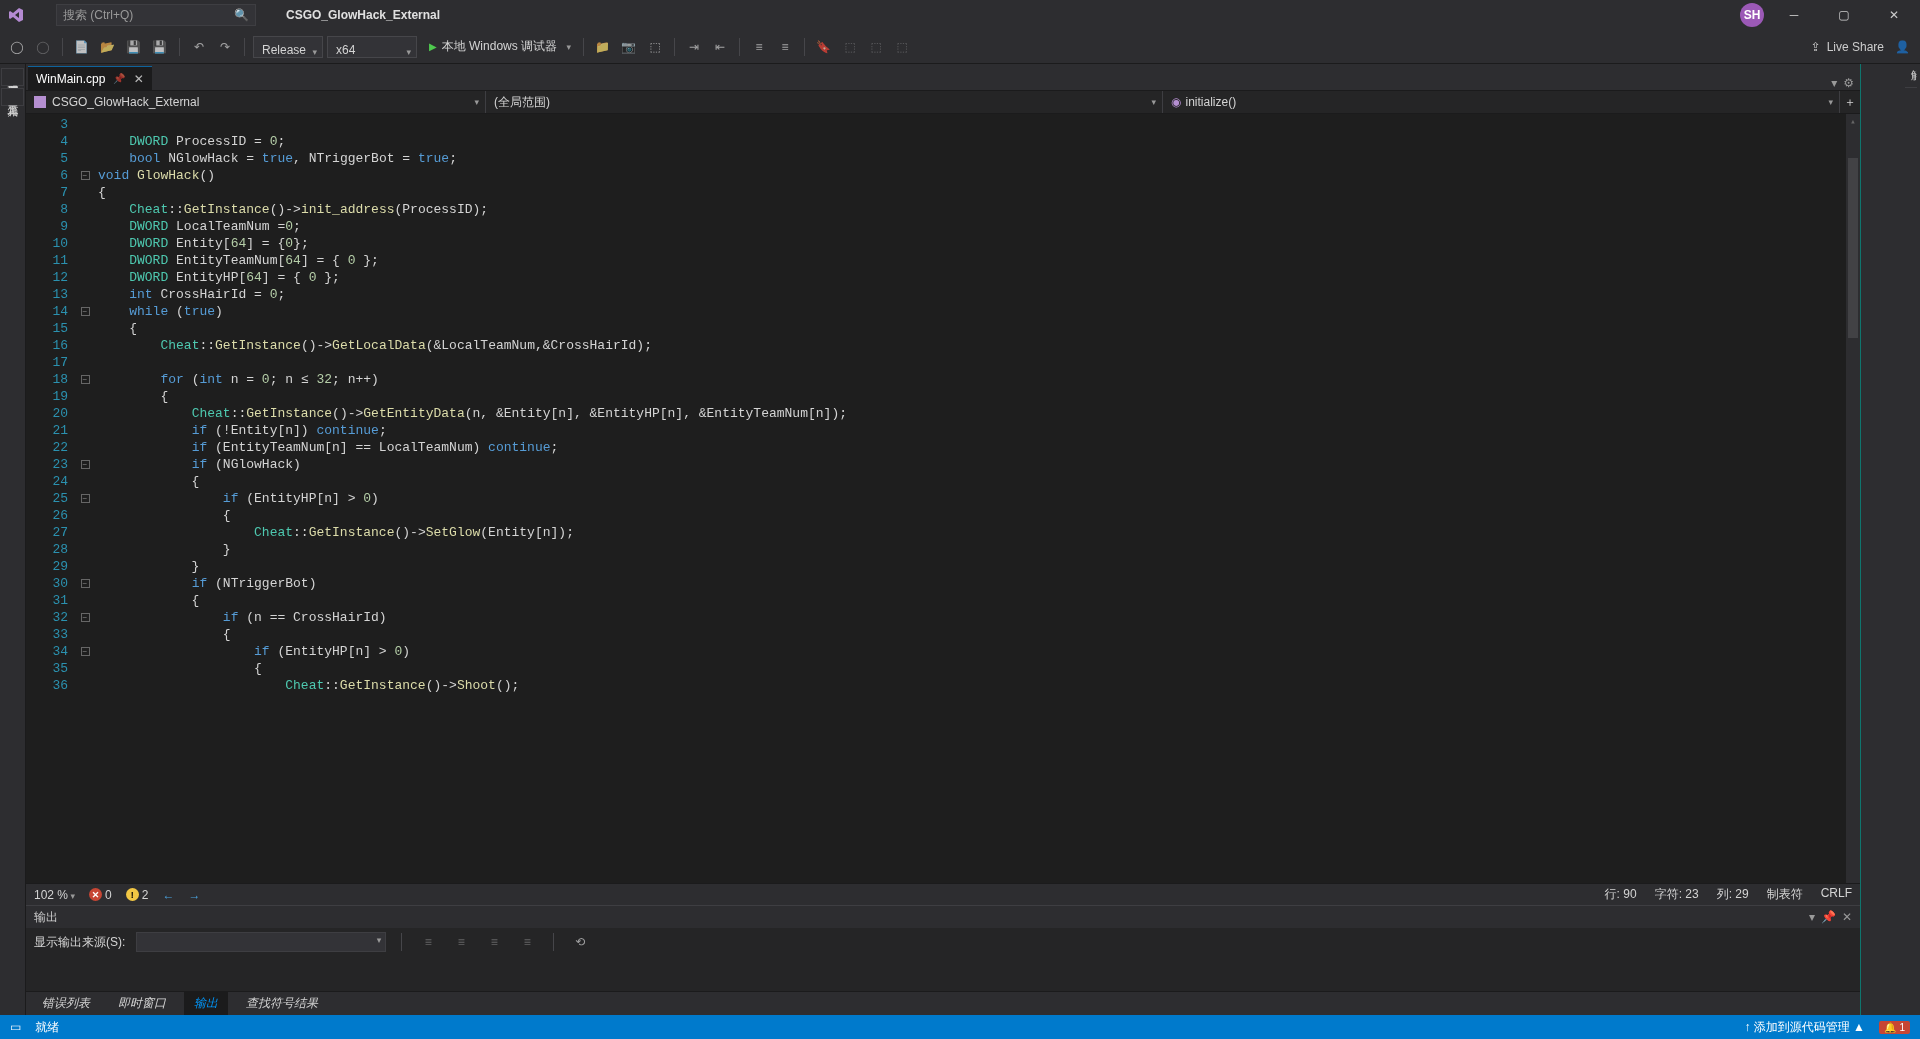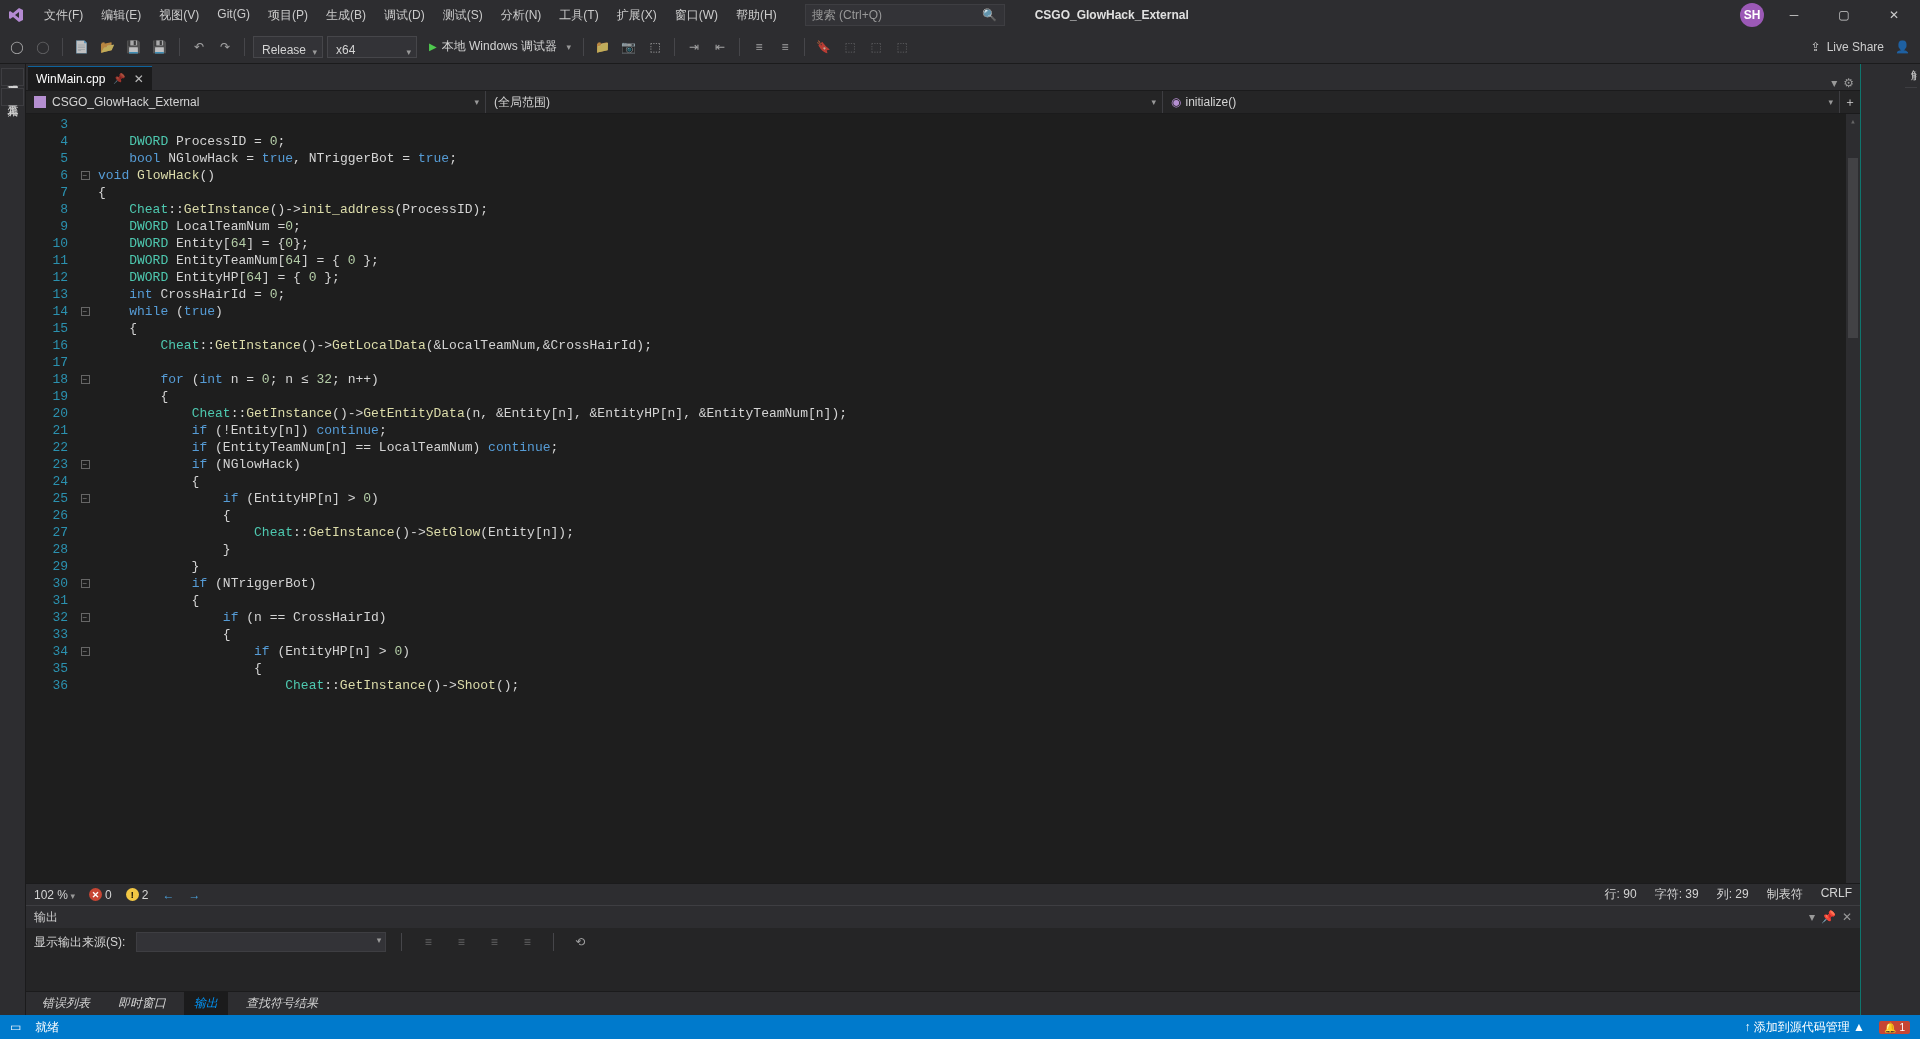--- a/index.html
+++ b/index.html
@@ -388,35 +388,20 @@
 </style>
 </head>
 <body>
 
 <div class="titlebar">
   <div class="vs-logo">
     <svg width="16" height="16" viewBox="0 0 16 16">
         <path fill="#b48ad2" d="M11 1 L15 3 L15 13 L11 15 L5 10 L2 12 L1 11 L1 5 L2 4 L5 6 Z M11 5 L7 8 L11 11 Z"></path>
       </svg>
   </div>
-  <div class="menubar" id="menubar">
-      <div class="menu">文件(F)</div>
-      <div class="menu">编辑(E)</div>
-      <div class="menu">视图(V)</div>
-      <div class="menu">Git(G)</div>
-      <div class="menu">项目(P)</div>
-      <div class="menu">生成(B)</div>
-      <div class="menu">调试(D)</div>
-      <div class="menu">测试(S)</div>
-      <div class="menu">分析(N)</div>
-      <div class="menu">工具(T)</div>
-      <div class="menu">扩展(X)</div>
-      <div class="menu">窗口(W)</div>
-      <div class="menu">帮助(H)</div>
-    </div>
   <div class="search-box">
     <span>搜索 (Ctrl+Q)</span>
     <span class="mag">🔍</span>
   </div>
   <div class="proj-name">CSGO_GlowHack_External</div>
   <div class="right">
     <div class="avatar">SH</div>
     <div class="win-btn">─</div>
     <div class="win-btn">▢</div>
     <div class="win-btn">✕</div>
@@ -605,21 +590,21 @@
         <span>0</span>
       </span>
       <span class="err">
         <span class="c" style="background:#f2c744;color:#000">!</span>
         <span>2</span>
       </span>
       <span style="color:#4aa3df">←</span>
       <span style="color:#4aa3df">→</span>
       <span class="right">
         <span>行: 90</span>
-        <span>字符: 39</span>
+        <span>字符: 23</span>
         <span>列: 29</span>
         <span>制表符</span>
         <span>CRLF</span>
       </span>
     </div>
 
     <div class="output-panel">
       <div class="hdr">
         <span>输出</span>
         <span class="right">

